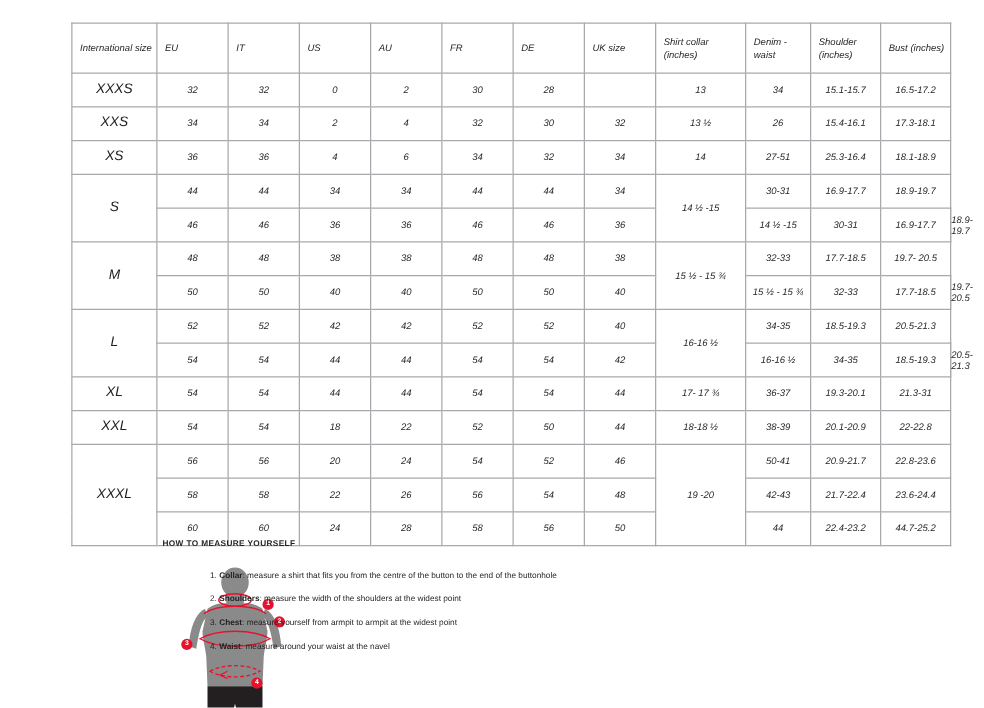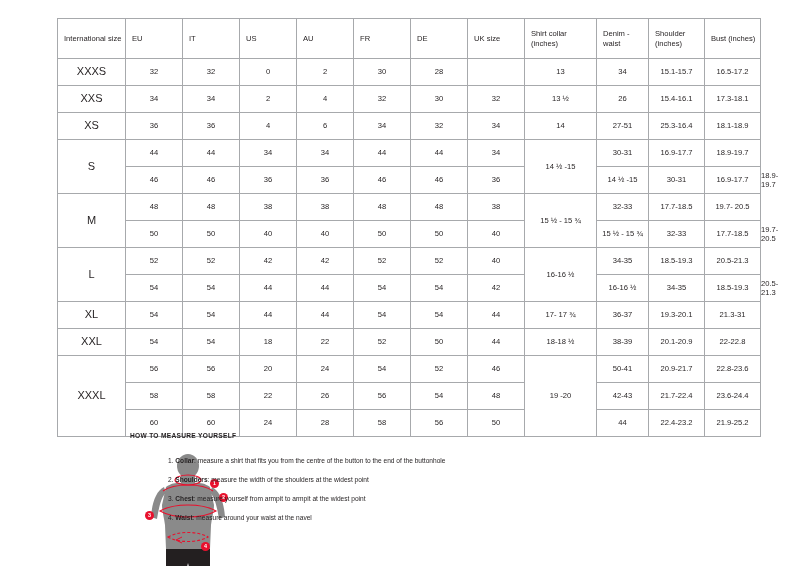--- a/index.html
+++ b/index.html
@@ -21,20 +21,21 @@
   .table-wrap {
     position: absolute;
     left: 57px;
     top: 18px;
     width: 676px;
   }
   table.size-table {
     border-collapse: collapse;
     width: 676px;
     table-layout: fixed;
+    font-style: italic;
   }
   table.size-table th,
   table.size-table td {
     border: 1px solid #a7a9ac;
     font-size: 7.6px;
     font-weight: normal;
     text-align: center;
     vertical-align: middle;
     padding: 0;
     height: 27px;
@@ -338,21 +339,21 @@
           <tr>
             <td>60</td>
             <td>60</td>
             <td>24</td>
             <td>28</td>
             <td>58</td>
             <td>56</td>
             <td>50</td>
             <td>44</td>
             <td>22.4-23.2</td>
-            <td>21.9-25.2</td>
+            <td>44.7-25.2</td>
           </tr>
         </tbody>
     </table>
   </div>
 
   <div class="measure">
     <div class="measure-title">HOW TO MEASURE YOURSELF</div>
 
     <div class="measure-body" style="height:130px;">
 

